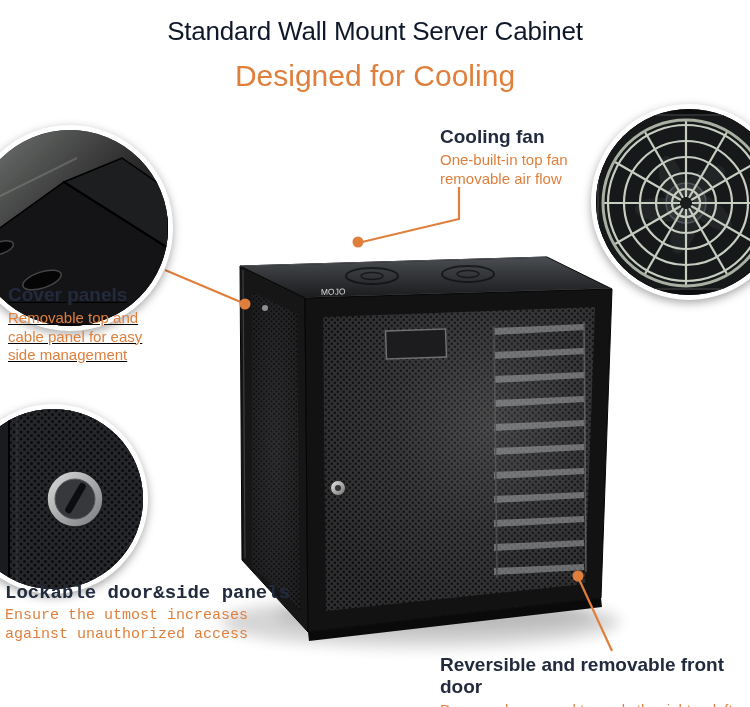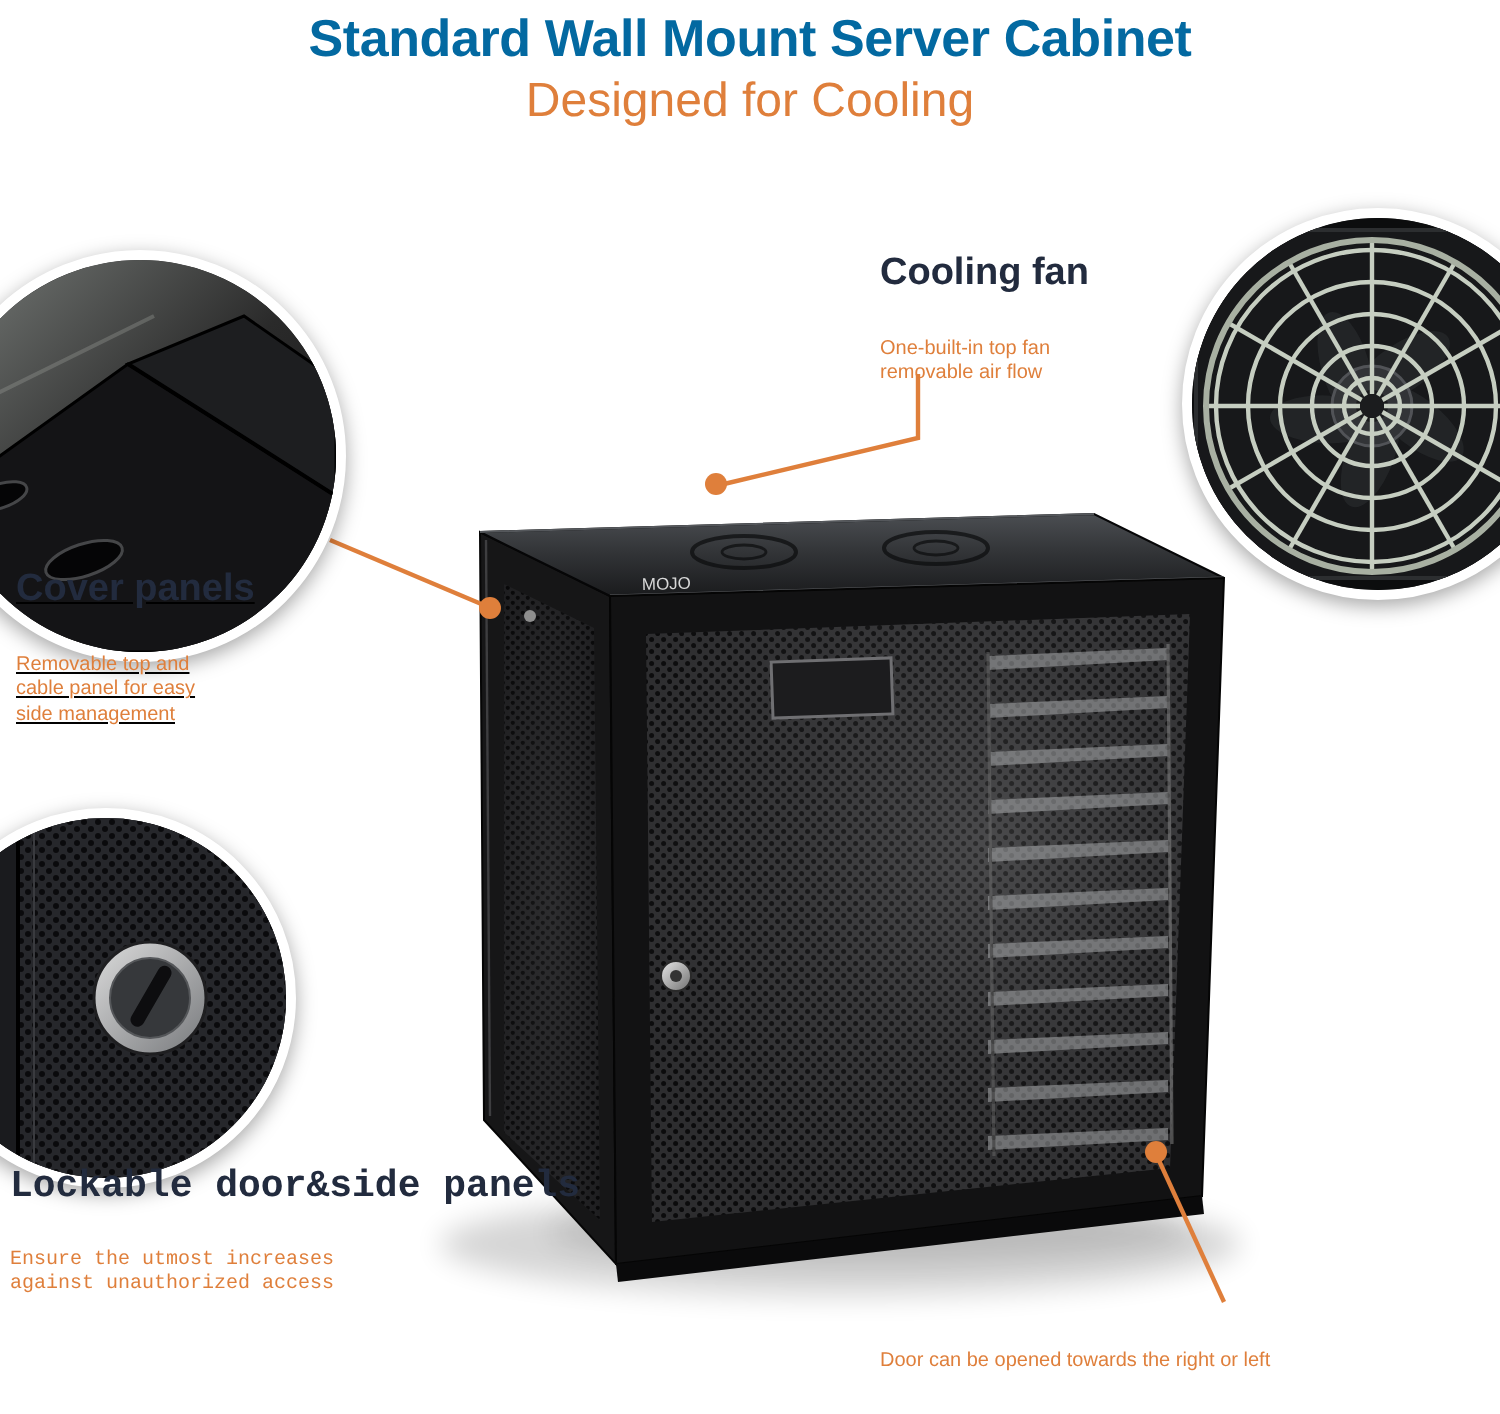--- a/index.html
+++ b/index.html
@@ -4,41 +4,41 @@
 <style>
   html,body{margin:0;padding:0;}
   body{
     width:750px;height:707px;overflow:hidden;background:#ffffff;
     font-family:"Liberation Sans", sans-serif;position:relative;
   }
   #page{position:relative;width:750px;height:707px;overflow:hidden;background:#fff;}
 
   .title-block{position:absolute;top:4px;left:0;width:750px;text-align:center;}
   .title-block h1{
-    margin:0;font-size:26px;font-weight:700;color:#0369a1;letter-spacing:-0.2px;
+    margin:12px;font-size:26px;font-weight:400;color:#0f172a;letter-spacing:-0.2px;
   }
   .title-block h2{
-    margin:2px 0 0 0;font-size:24px;font-weight:400;color:#DF7F3B;
+    margin:2px 0 0 0;font-size:30px;font-weight:400;color:#DF7F3B;
   }
 
   #scene{position:absolute;left:0;top:0;}
 
   .inset{
     position:absolute;border-radius:50%;border:5px solid #ffffff;
     box-sizing:border-box;overflow:hidden;background:#1a1a1a;
     box-shadow:0 3px 10px rgba(0,0,0,0.35);
   }
   #inset-cover{left:-33px;top:125px;width:206px;height:206px;}
   #inset-lock{left:-42px;top:404px;width:190px;height:190px;}
   #inset-fan{left:591px;top:104px;width:196px;height:196px;}
   .inset svg{display:block;}
 
   .callout{position:absolute;}
   .callout-heading{font-size:19px;font-weight:600;color:#222B3E;}
-  .callout-desc{margin-top:21px;font-size:10px;line-height:1.24;color:#DF7F3B;}
+  .callout-desc{margin-top:3px;font-size:15px;line-height:1.24;color:#DF7F3B;}
   #cb-cooling{left:440px;top:126px;}
   #cb-cover{left:8px;top:284px;text-decoration:underline;}
   #cb-lock{left:5px;top:582px;font-family:Liberation Mono, monospace;}
   #cb-door{left:440px;top:654px;}
 </style>
 </head>
 <body>
 
 <div id="page">
 
@@ -252,18 +252,19 @@
 
   <div class="callout" id="cb-lock">
     <div class="callout-heading">Lockable door&amp;side panels</div>
     <div class="callout-desc">
       <div>Ensure the utmost increases</div>
       <div>against unauthorized access</div>
     </div>
   </div>
 
   <div class="callout" id="cb-door">
+    <div class="callout-heading">Reversible and removable front door</div>
     <div class="callout-desc">
       <div>Door can be opened towards the right or left</div>
     </div>
   </div>
 
 </div>
 
 </body></html>

